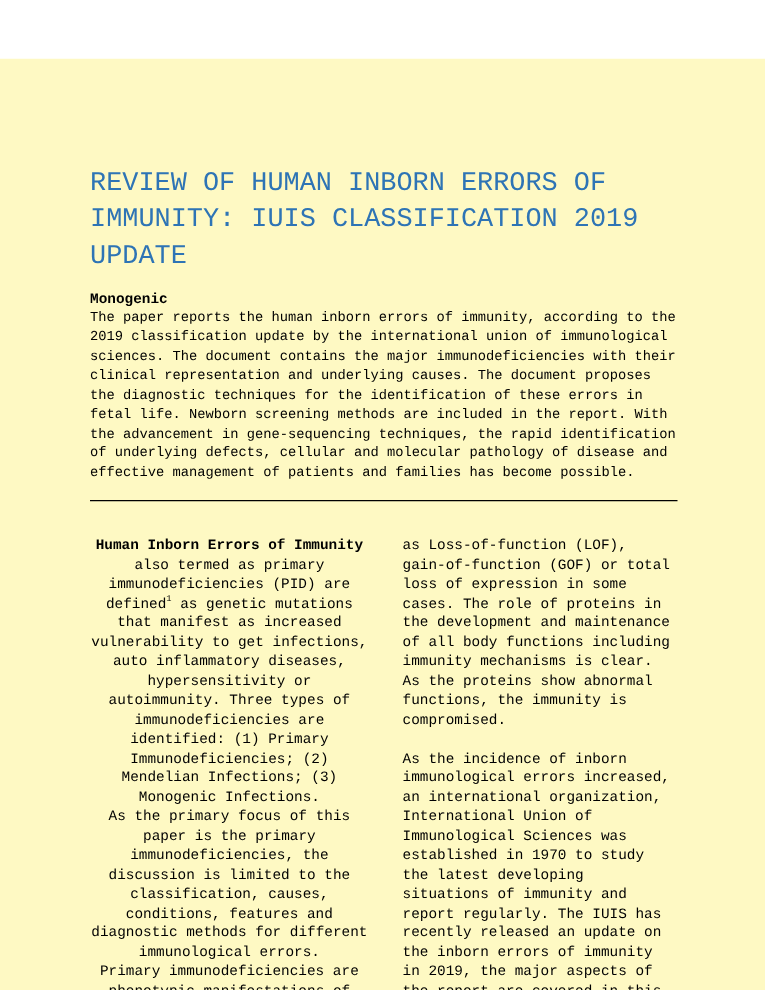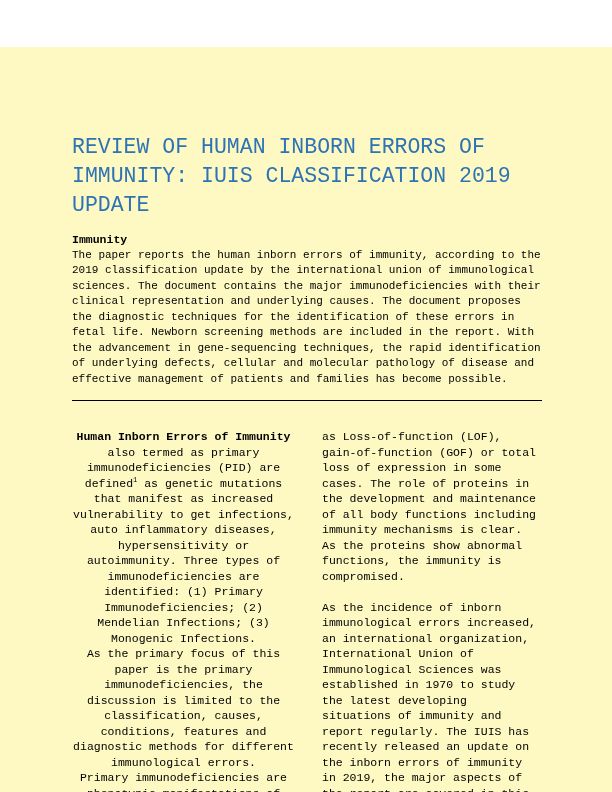--- a/index.html
+++ b/index.html
@@ -68,21 +68,21 @@
 </style>
 </head>
 <body>
 
 <div class="page">
   <div class="content">
 
     <h1 class="title">REVIEW OF HUMAN INBORN ERRORS OF IMMUNITY: IUIS CLASSIFICATION 2019 UPDATE</h1>
 
     <div>
-      <div class="abstract-heading">Immunity</div>
+      <div class="abstract-heading">Monogenic</div>
       <p class="abstract-text">The paper reports the human inborn errors of immunity, according to the 2019 classification update by the international union of immunological sciences. The document contains the major immunodeficiencies with their clinical representation and underlying causes. The document proposes the diagnostic techniques for the identification of these errors in fetal life. Newborn screening methods are included in the report. With the advancement in gene-sequencing techniques, the rapid identification of underlying defects, cellular and molecular pathology of disease and effective management of patients and families has become possible.</p>
     </div>
 
     <hr class="rule">
 
     <div class="columns">
       <div class="col left">
         <p><b>Human Inborn Errors of Immunity</b><span> also termed as primary immunodeficiencies (PID) are defined</span><sup>1</sup><span> as genetic mutations that manifest as increased vulnerability to get infections, auto inflammatory diseases, hypersensitivity or autoimmunity. Three types of immunodeficiencies are identified: (1) Primary Immunodeficiencies; (2) Mendelian Infections; (3) Monogenic Infections.</span></p>
         <p>As the primary focus of this paper is the primary immunodeficiencies, the discussion is limited to the classification, causes, conditions, features and diagnostic methods for different immunological errors.</p>
         <p>Primary immunodeficiencies are phenotypic manifestations of single gene mutations of the sex chromosome. The aberrations can be either heterozygous, that involve only one allele from any biological parents, or homozygous or bi-allelic, that involve lesions of both alleles for a particular trait. The ultimate outcome of these mutations is the altered expression of proteins exhibited</p>

